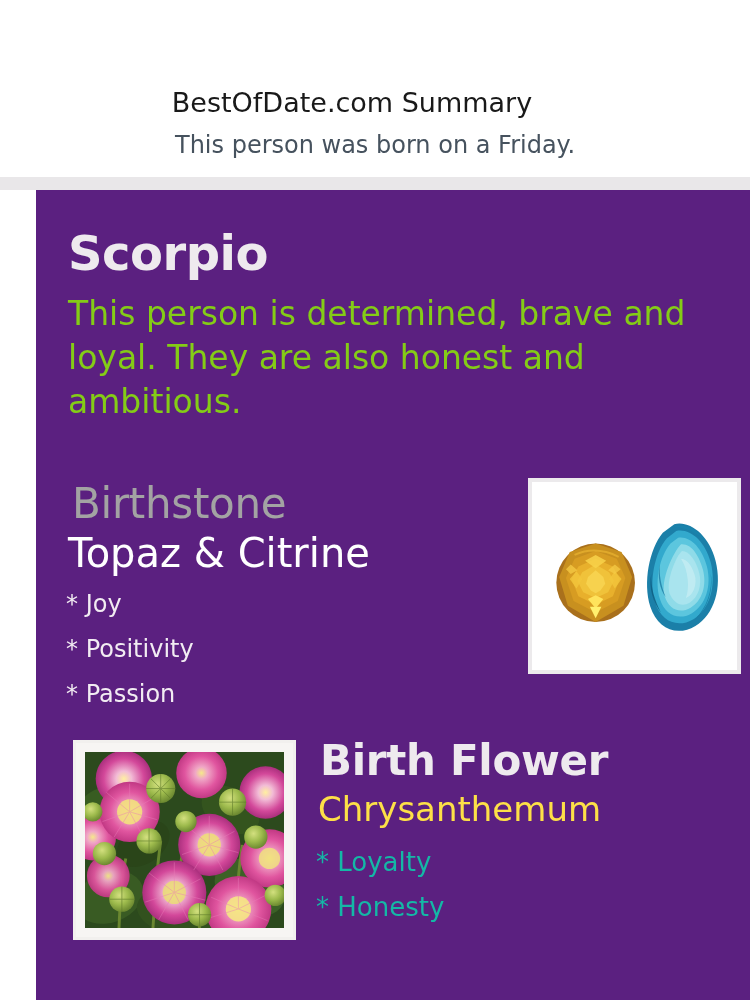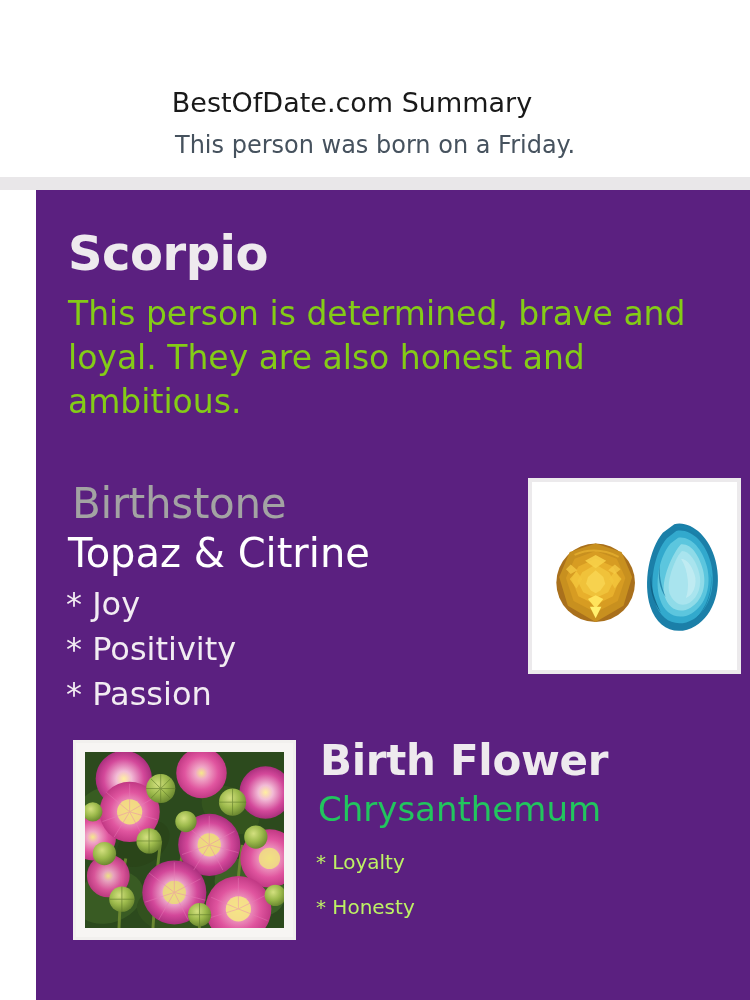--- a/index.html
+++ b/index.html
@@ -119,21 +119,21 @@
     color: #ffffff;
     line-height: 42px;
     white-space: nowrap;
   }
   .birthstone-traits {
     position: absolute;
     left: 30px; top: 392px;
     width: 420px;
   }
   .birthstone-traits .trait {
-    font-size: 32px;
+    font-size: 24px;
     font-weight: 400;
     color: #f2ecf2;
     line-height: 45px;
     white-space: nowrap;
   }
 
   
   .gem-frame {
     position: absolute;
     left: 492px; top: 288px;
@@ -180,33 +180,33 @@
     color: #eeeaee;
     line-height: 52px;
     letter-spacing: -0.3px;
     white-space: nowrap;
   }
   .flower-name {
     position: absolute;
     left: 282px; top: 598px;
     font-size: 34px;
     font-weight: 400;
-    color: #22c55e;
+    color: #fde047;
     line-height: 42px;
     white-space: nowrap;
   }
   .flower-traits {
     position: absolute;
     left: 280px; top: 650px;
     width: 420px;
   }
   .flower-traits .trait {
-    font-size: 20px;
-    font-weight: 400;
-    color: #bef264;
+    font-size: 26px;
+    font-weight: 400;
+    color: #14b8a6;
     line-height: 45px;
     white-space: nowrap;
   }
 </style>
 </head>
 <body>
 
 <div class="page">
 
   <div class="header">

